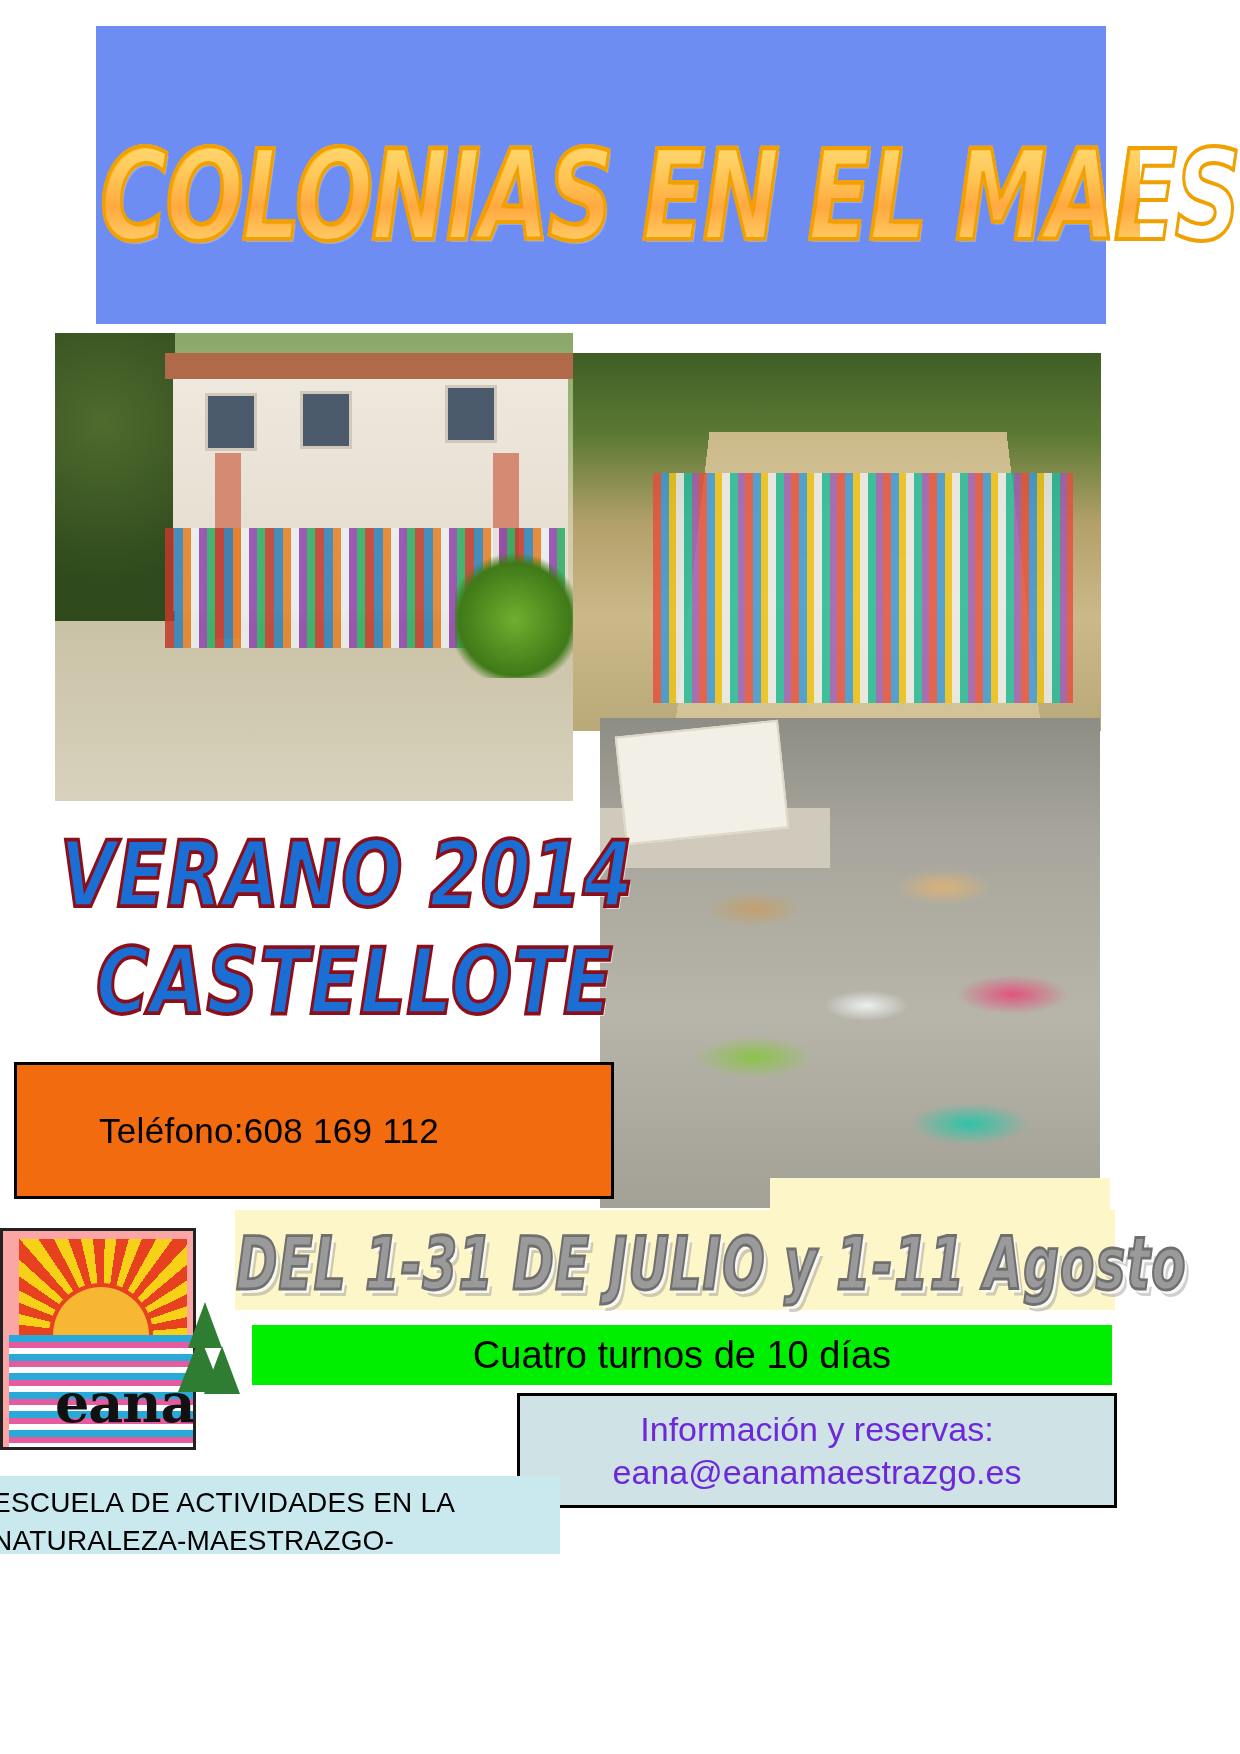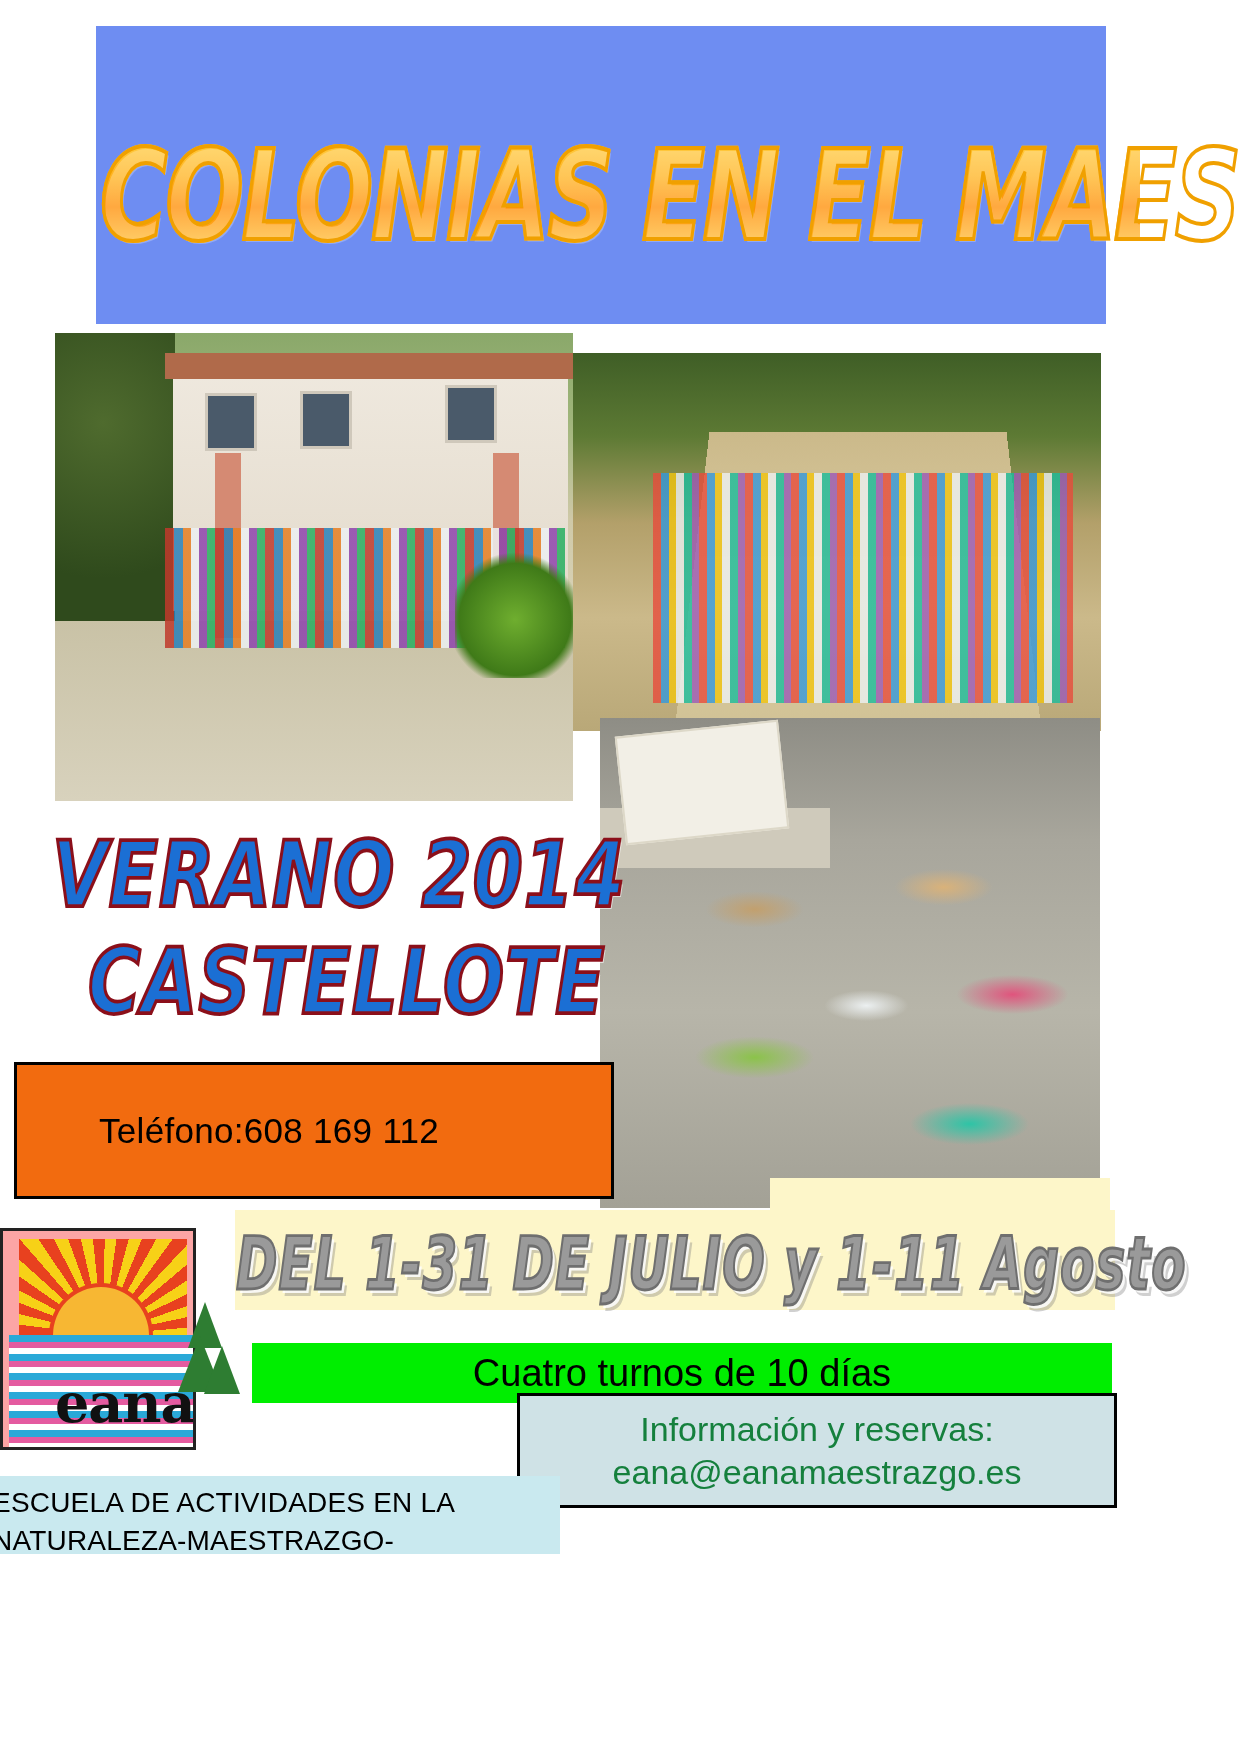--- a/index.html
+++ b/index.html
@@ -142,21 +142,21 @@
       radial-gradient(ellipse 70px 26px at 66% 16%, #d9b27a 0%, rgba(0,0,0,0) 70%),
       radial-gradient(ellipse 80px 28px at 82% 45%, #e0547d 0%, rgba(0,0,0,0) 70%),
       radial-gradient(ellipse 85px 30px at 22% 62%, #8bc34a 0%, rgba(0,0,0,0) 70%),
       radial-gradient(ellipse 85px 30px at 72% 80%, #2ec4a6 0%, rgba(0,0,0,0) 70%),
       radial-gradient(ellipse 60px 22px at 48% 48%, #ecf0f1 0%, rgba(0,0,0,0) 70%);
   }
 
   
   .verano-block {
     position: absolute;
-    left: 52px;
+    left: 60px;
     top: 830px;
     width: 520px;
   }
   .stroke-blue {
     font-family: "DejaVu Sans", sans-serif;
     font-weight: bold;
     font-style: italic;
     font-size: 72px;
     line-height: 1.02;
     letter-spacing: 1px;
@@ -235,21 +235,20 @@
   .green-bar {
     position: absolute;
     left: 252px;
     top: 1325px;
     width: 860px;
     height: 60px;
     background: #00ee00;
     display: flex;
     align-items: center;
     justify-content: center;
-    margin-top: 18px;
   }
   .green-bar span {
     font-size: 38px;
     color: #000;
   }
 
   
   .info-box {
     position: absolute;
     left: 517px;
@@ -257,21 +256,21 @@
     width: 600px;
     height: 115px;
     background: #cfe2e6;
     border: 3px solid #000;
     box-sizing: border-box;
     display: flex;
     flex-direction: column;
     align-items: center;
     justify-content: center;
   }
-  .info-line { font-size: 34px; color: #15803d; line-height: 1.25; }
+  .info-line { font-size: 34px; color: #6d28d9; line-height: 1.25; }
 
   
   .logo-box {
     position: absolute;
     left: 0px;
     top: 1228px;
     width: 240px;
     height: 246px;
   }
   .logo-frame {

